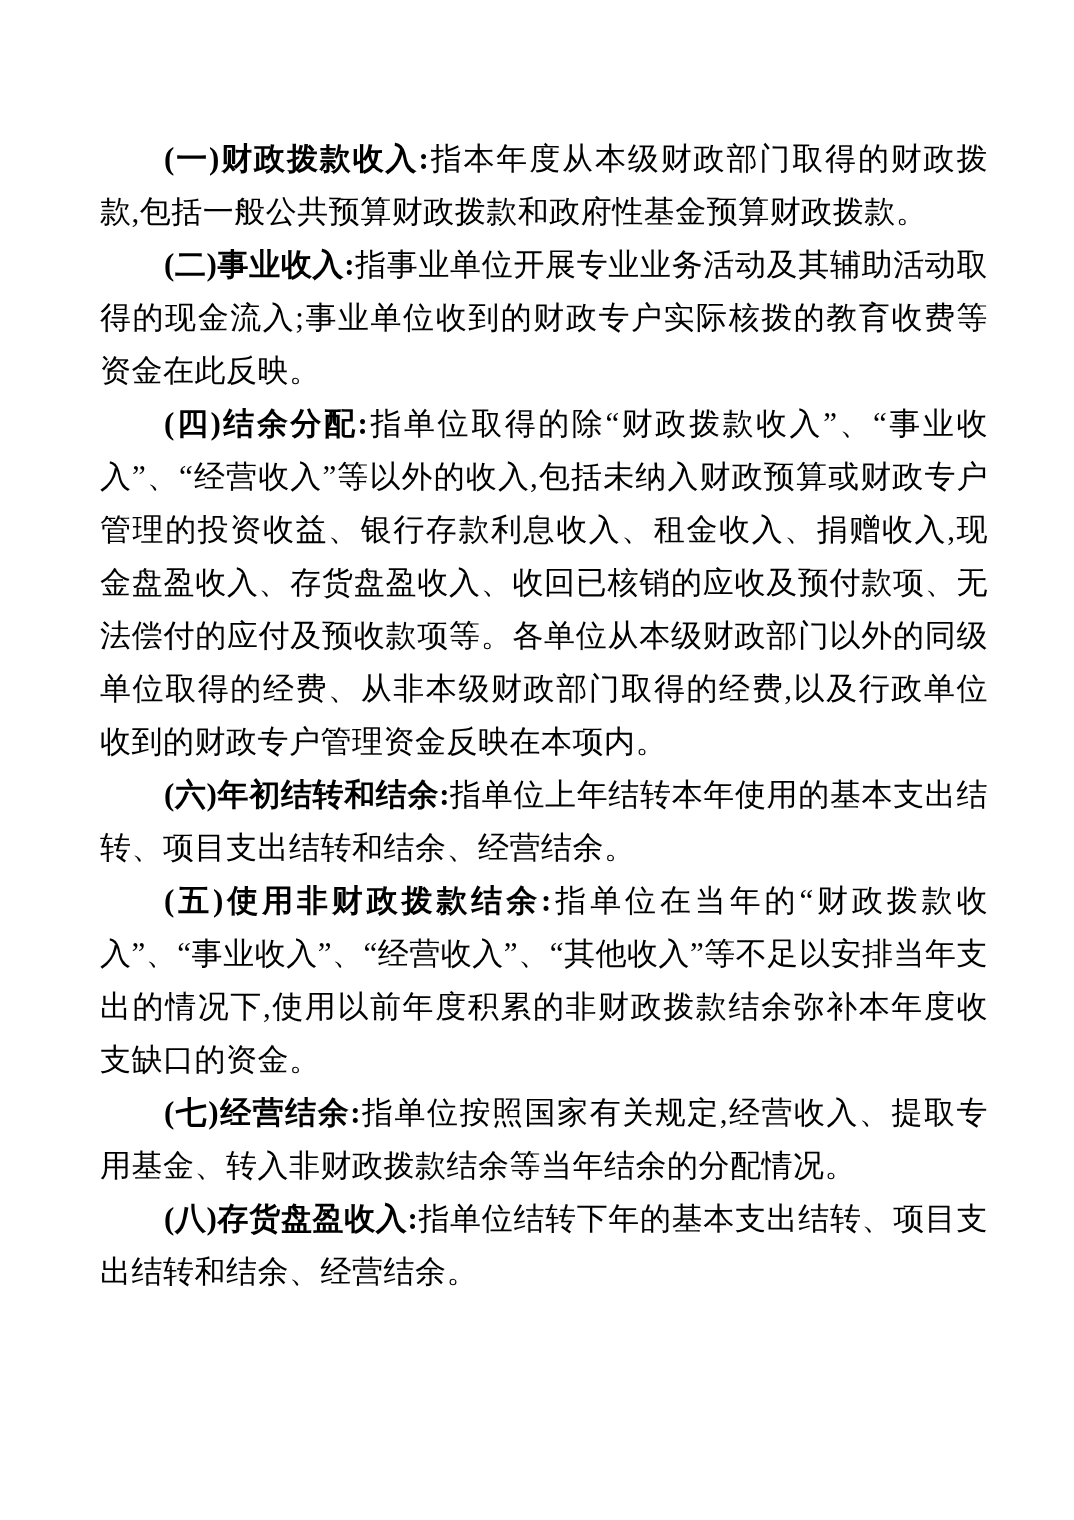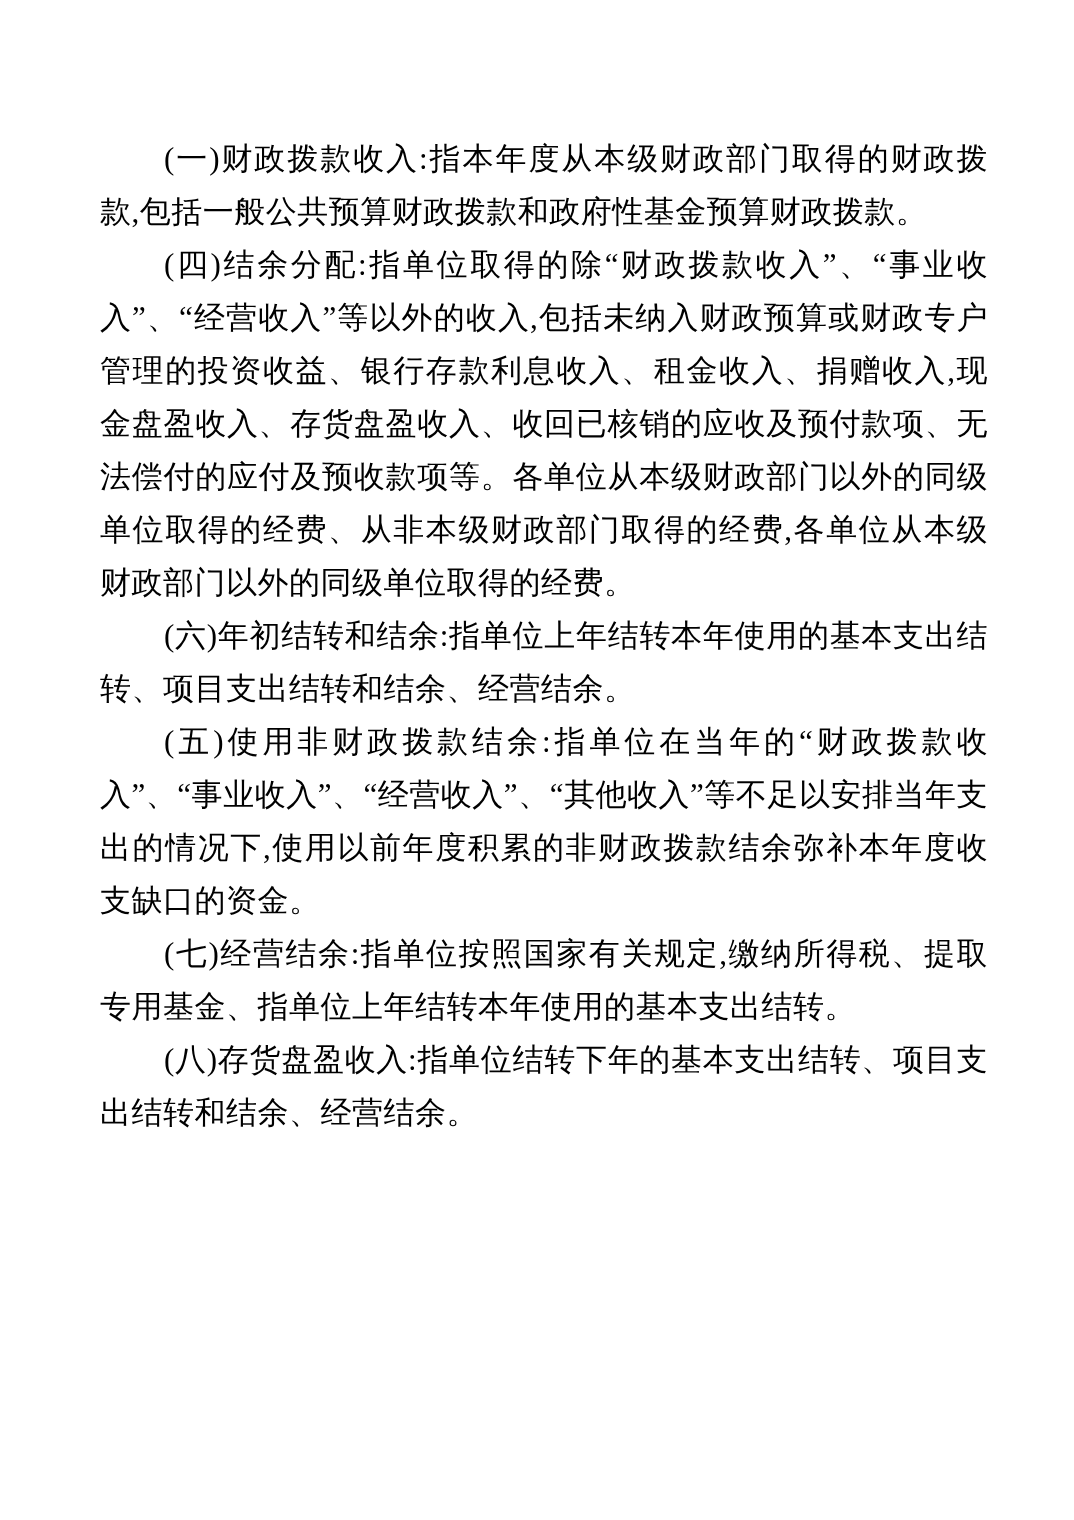--- a/index.html
+++ b/index.html
@@ -28,37 +28,38 @@
     line-height: 53px;
     color: #000000;
     text-indent: 64px;
     text-align: justify;
     text-align-last: left;
     text-justify: inter-character;
     letter-spacing: 0.5px;
     word-break: break-all;
   }
   p.para .head {
-    font-weight: normal;
+    font-weight: bold;
   }
 </style>
 </head>
 <body>
 
 <div class="page">
   <div class="content">
 
     <p class="para"><span class="head">(一)财政拨款收入:</span><span>指本年度从本级财政部门取得的财政拨款,包括一般公共预算财政拨款和政府性基金预算财政拨款。</span></p>
 
+    <p class="para"><span class="head">(二)事业收入:</span><span>指事业单位开展专业业务活动及其辅助活动取得的现金流入;事业单位收到的财政专户实际核拨的教育收费等资金在此反映。</span></p>
 
 
-    <p class="para"><span class="head">(四)结余分配:</span><span>指单位取得的除“财政拨款收入”、“事业收入”、“经营收入”等以外的收入,包括未纳入财政预算或财政专户管理的投资收益、银行存款利息收入、租金收入、捐赠收入,现金盘盈收入、存货盘盈收入、收回已核销的应收及预付款项、无法偿付的应付及预收款项等。各单位从本级财政部门以外的同级单位取得的经费、从非本级财政部门取得的经费,各单位从本级财政部门以外的同级单位取得的经费。</span></p>
+    <p class="para"><span class="head">(四)结余分配:</span><span>指单位取得的除“财政拨款收入”、“事业收入”、“经营收入”等以外的收入,包括未纳入财政预算或财政专户管理的投资收益、银行存款利息收入、租金收入、捐赠收入,现金盘盈收入、存货盘盈收入、收回已核销的应收及预付款项、无法偿付的应付及预收款项等。各单位从本级财政部门以外的同级单位取得的经费、从非本级财政部门取得的经费,以及行政单位收到的财政专户管理资金反映在本项内。</span></p>
 
     <p class="para"><span class="head">(六)年初结转和结余:</span><span>指单位上年结转本年使用的基本支出结转、项目支出结转和结余、经营结余。</span></p>
 
     <p class="para"><span class="head">(五)使用非财政拨款结余:</span><span>指单位在当年的“财政拨款收入”、“事业收入”、“经营收入”、“其他收入”等不足以安排当年支出的情况下,使用以前年度积累的非财政拨款结余弥补本年度收支缺口的资金。</span></p>
 
-    <p class="para"><span class="head">(七)经营结余:</span><span>指单位按照国家有关规定,缴纳所得税、提取专用基金、指单位上年结转本年使用的基本支出结转。</span></p>
+    <p class="para"><span class="head">(七)经营结余:</span><span>指单位按照国家有关规定,经营收入、提取专用基金、转入非财政拨款结余等当年结余的分配情况。</span></p>
 
     <p class="para"><span class="head">(八)存货盘盈收入:</span><span>指单位结转下年的基本支出结转、项目支出结转和结余、经营结余。</span></p>
 
   </div>
 </div>
 
 </body></html>

